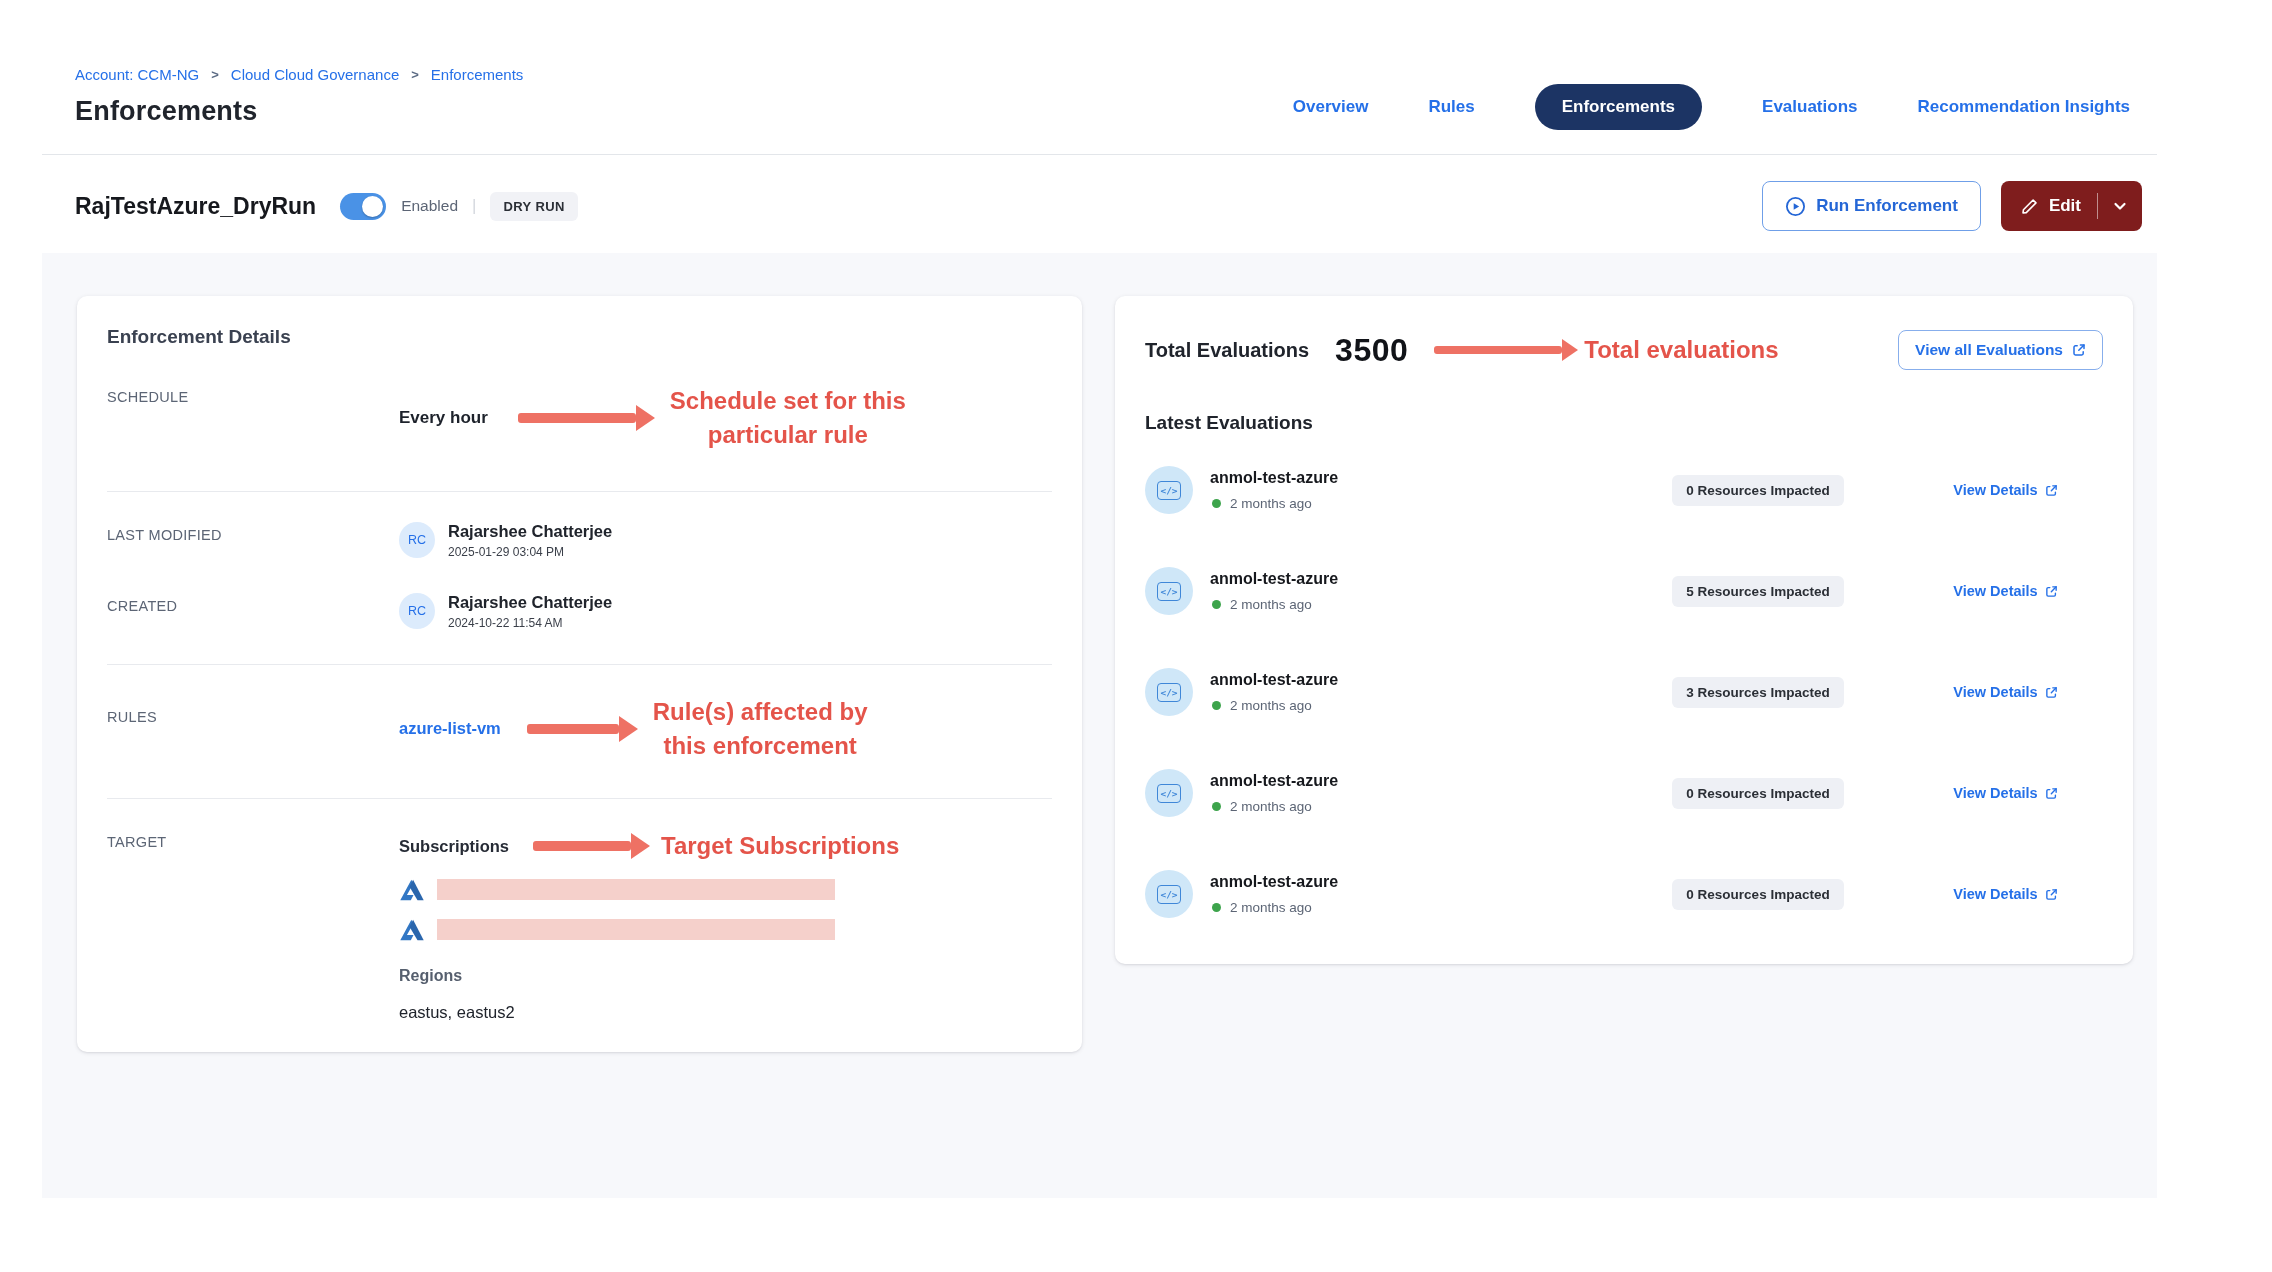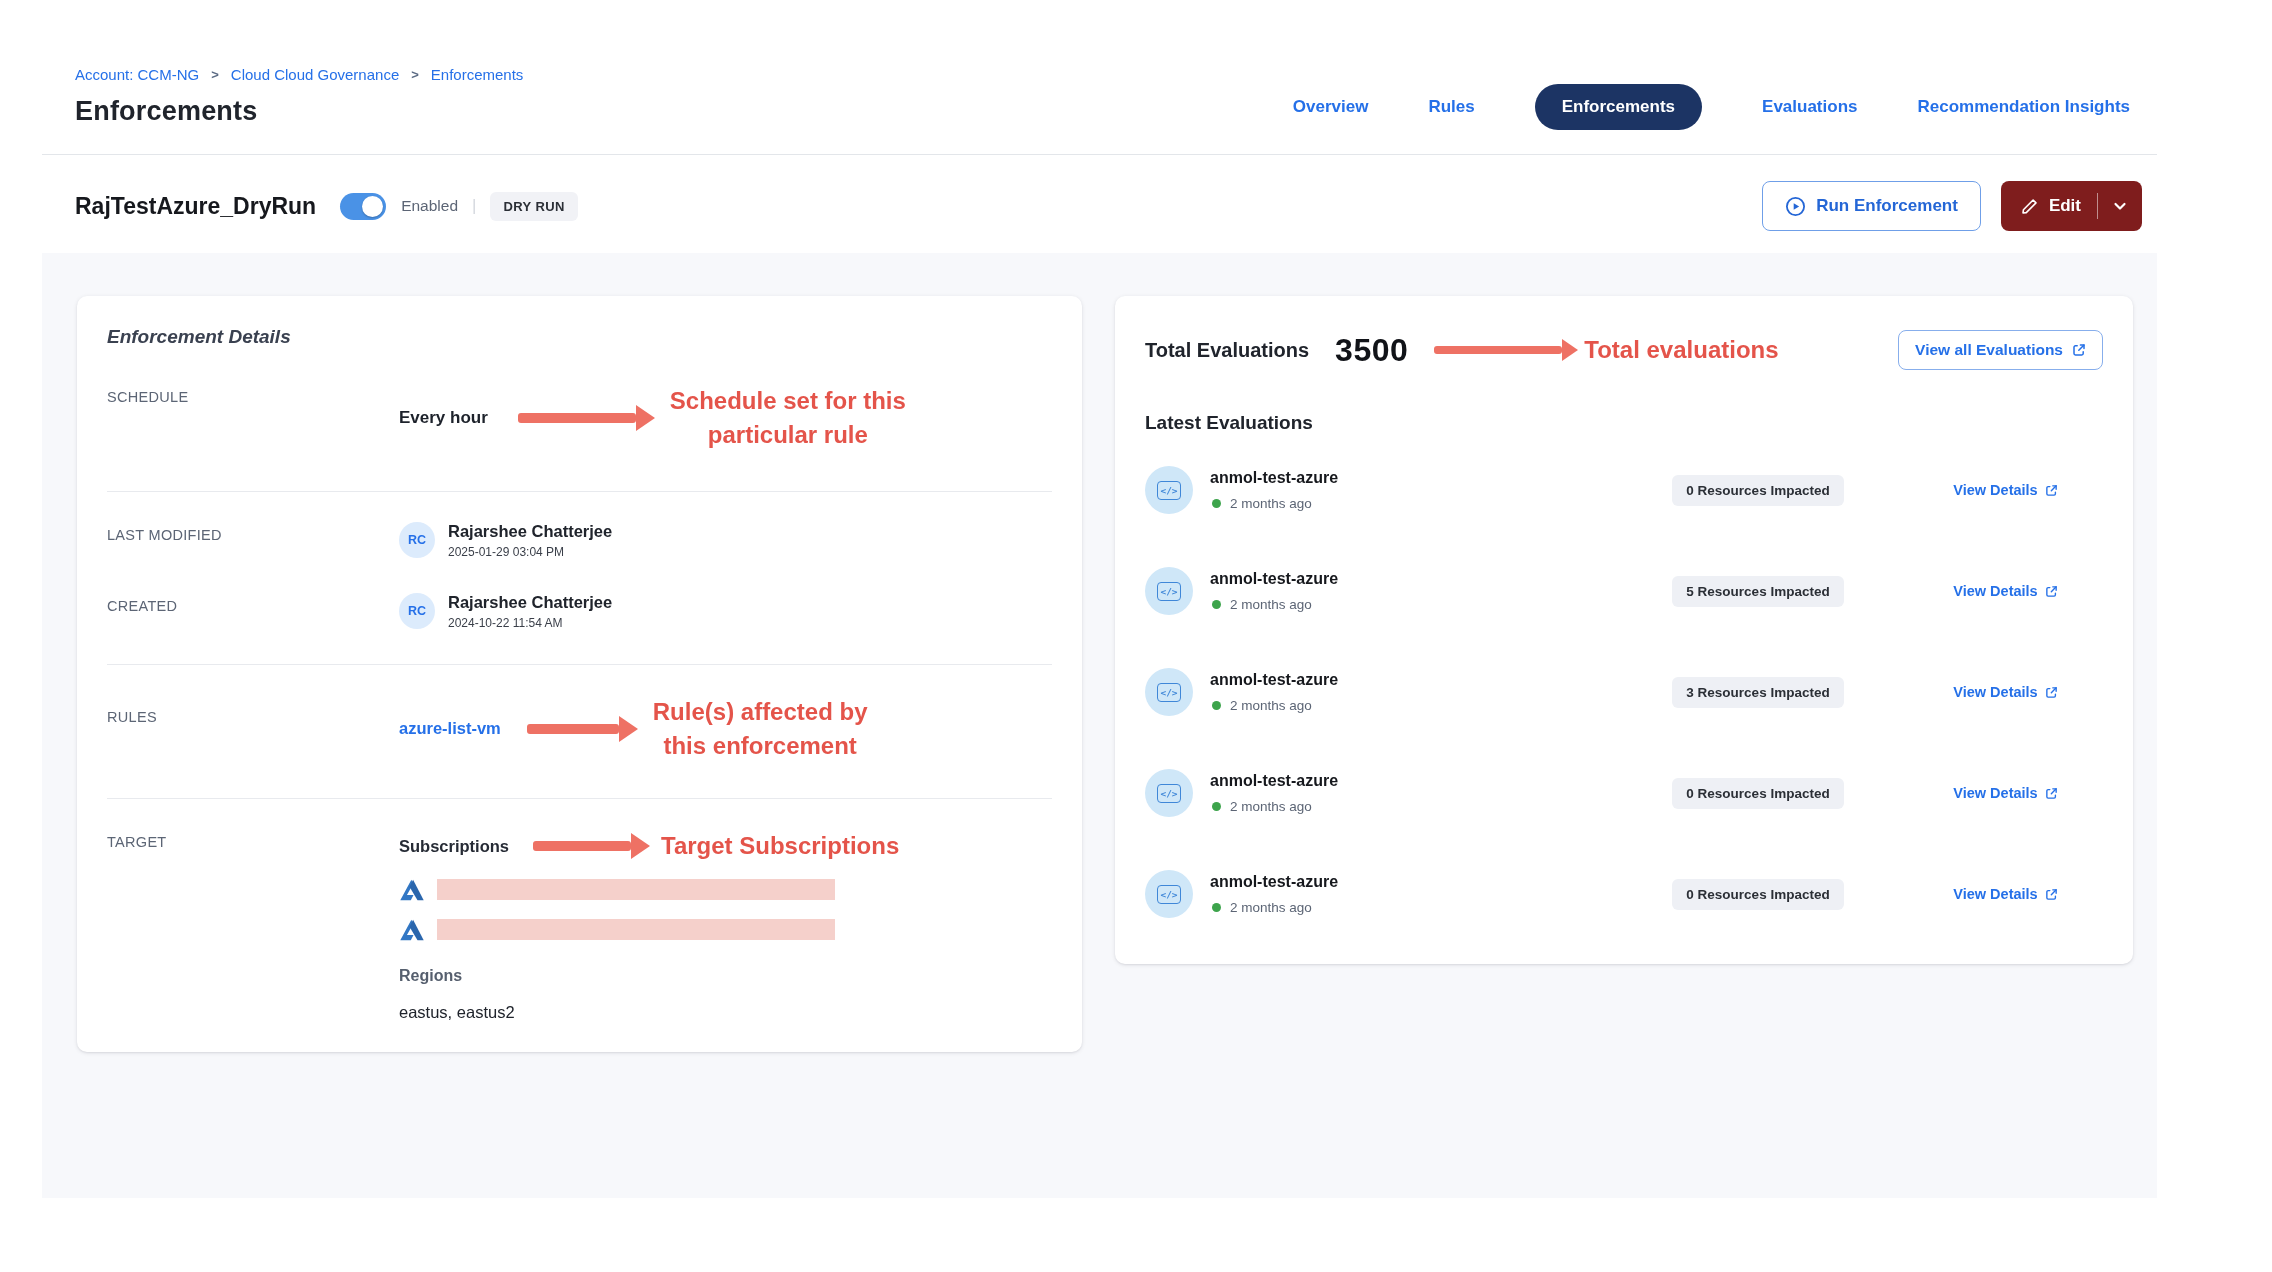--- a/index.html
+++ b/index.html
@@ -30,21 +30,21 @@
   .btn-edit { display:flex; align-items:center; height:50px; margin-left:20px; background:#7f1d1d; border-radius:8px; color:#fff; font-size:17px; font-weight:700; cursor:pointer; }
   .btn-edit .edit-main { display:flex; align-items:center; gap:10px; padding:0 16px 0 19px; }
   .btn-edit .split { width:1px; height:26px; background:rgba(255,255,255,.5); }
   .btn-edit .chev { padding:0 14px; display:flex; align-items:center; }
 
   
   .card { position:absolute; background:#fff; border-radius:10px; box-shadow:0 1px 2px rgba(16,24,40,.06), 0 1px 4px rgba(16,24,40,.1); }
   .left-card { left:77px; top:296px; width:1005px; height:756px; padding:30px 30px 0 30px; }
   .right-card { left:1115px; top:296px; width:1018px; height:668px; padding:34px 30px; }
 
-  .card-title { font-size:19px; font-weight:700; color:#3a4150; margin-bottom:36px;font-style:italic; }
+  .card-title { font-size:19px; font-weight:700; color:#3a4150; margin-bottom:36px; }
 
   .detail-grid { display:grid; grid-template-columns:292px 1fr; align-items:start; }
   .d-label { font-size:14.5px; color:#5c6575; font-weight:500; letter-spacing:.3px; padding-top:5px; }
 
   .sched-content { display:flex; align-items:center; }
   .d-value { font-size:17px; font-weight:700; color:#1d222b; }
 
   .arr { position:relative; background:#ee7164; border-radius:3px; margin-right:20px; flex:none; }
   .arr::after { content:""; position:absolute; left:100%; top:50%; transform:translateY(-50%); width:0; height:0;
     border-top:13px solid transparent; border-bottom:13px solid transparent; border-left:19px solid #ee7164; }
@@ -52,21 +52,21 @@
   .arr-rules { width:92px; height:10px; margin-left:26px; }
   .arr-target { width:98px; height:10px; margin-left:24px; }
   .arr-total { width:128px; height:8px; margin-left:26px; }
   .arr-total::after { border-top-width:11px; border-bottom-width:11px; border-left-width:16px; }
 
   .ann { color:#e4544a; font-weight:800; font-size:24px; line-height:1.4; }
   .ann-center { text-align:center; margin-left:14px; }
   .ann-line { display:block; }
 
   .person { display:flex; align-items:flex-start; gap:13px; }
-  .avatar { width:36px; height:36px; border-radius:50%; background:#dcebfc; color:#2570e8; font-size:12.5px; font-weight:700; display:flex; align-items:center; justify-content:center; flex:none; }
+  .avatar { width:36px; height:36px; border-radius:50%; background:#dcebfc; color:#2570e8; font-size:12.5px; font-weight:400; display:flex; align-items:center; justify-content:center; flex:none; }
   .p-name { font-size:16.5px; font-weight:700; color:#20242c; }
   .p-date { font-size:12px; color:#3a3f49; margin-top:4px; }
 
   .rules-link { font-size:16.5px; font-weight:600; color:#2570e8; cursor:pointer; }
 
   .subs-head { display:flex; align-items:center; }
   .subs-label { font-size:16.5px; font-weight:600; color:#262b35; }
   .sub-row { display:flex; align-items:center; gap:12px; margin-top:14px; }
   .sub-bar { width:398px; height:21px; background:#f5d0cb; }
   .regions-label { margin-top:24px; font-size:16px; font-weight:600; color:#565f6e; }

